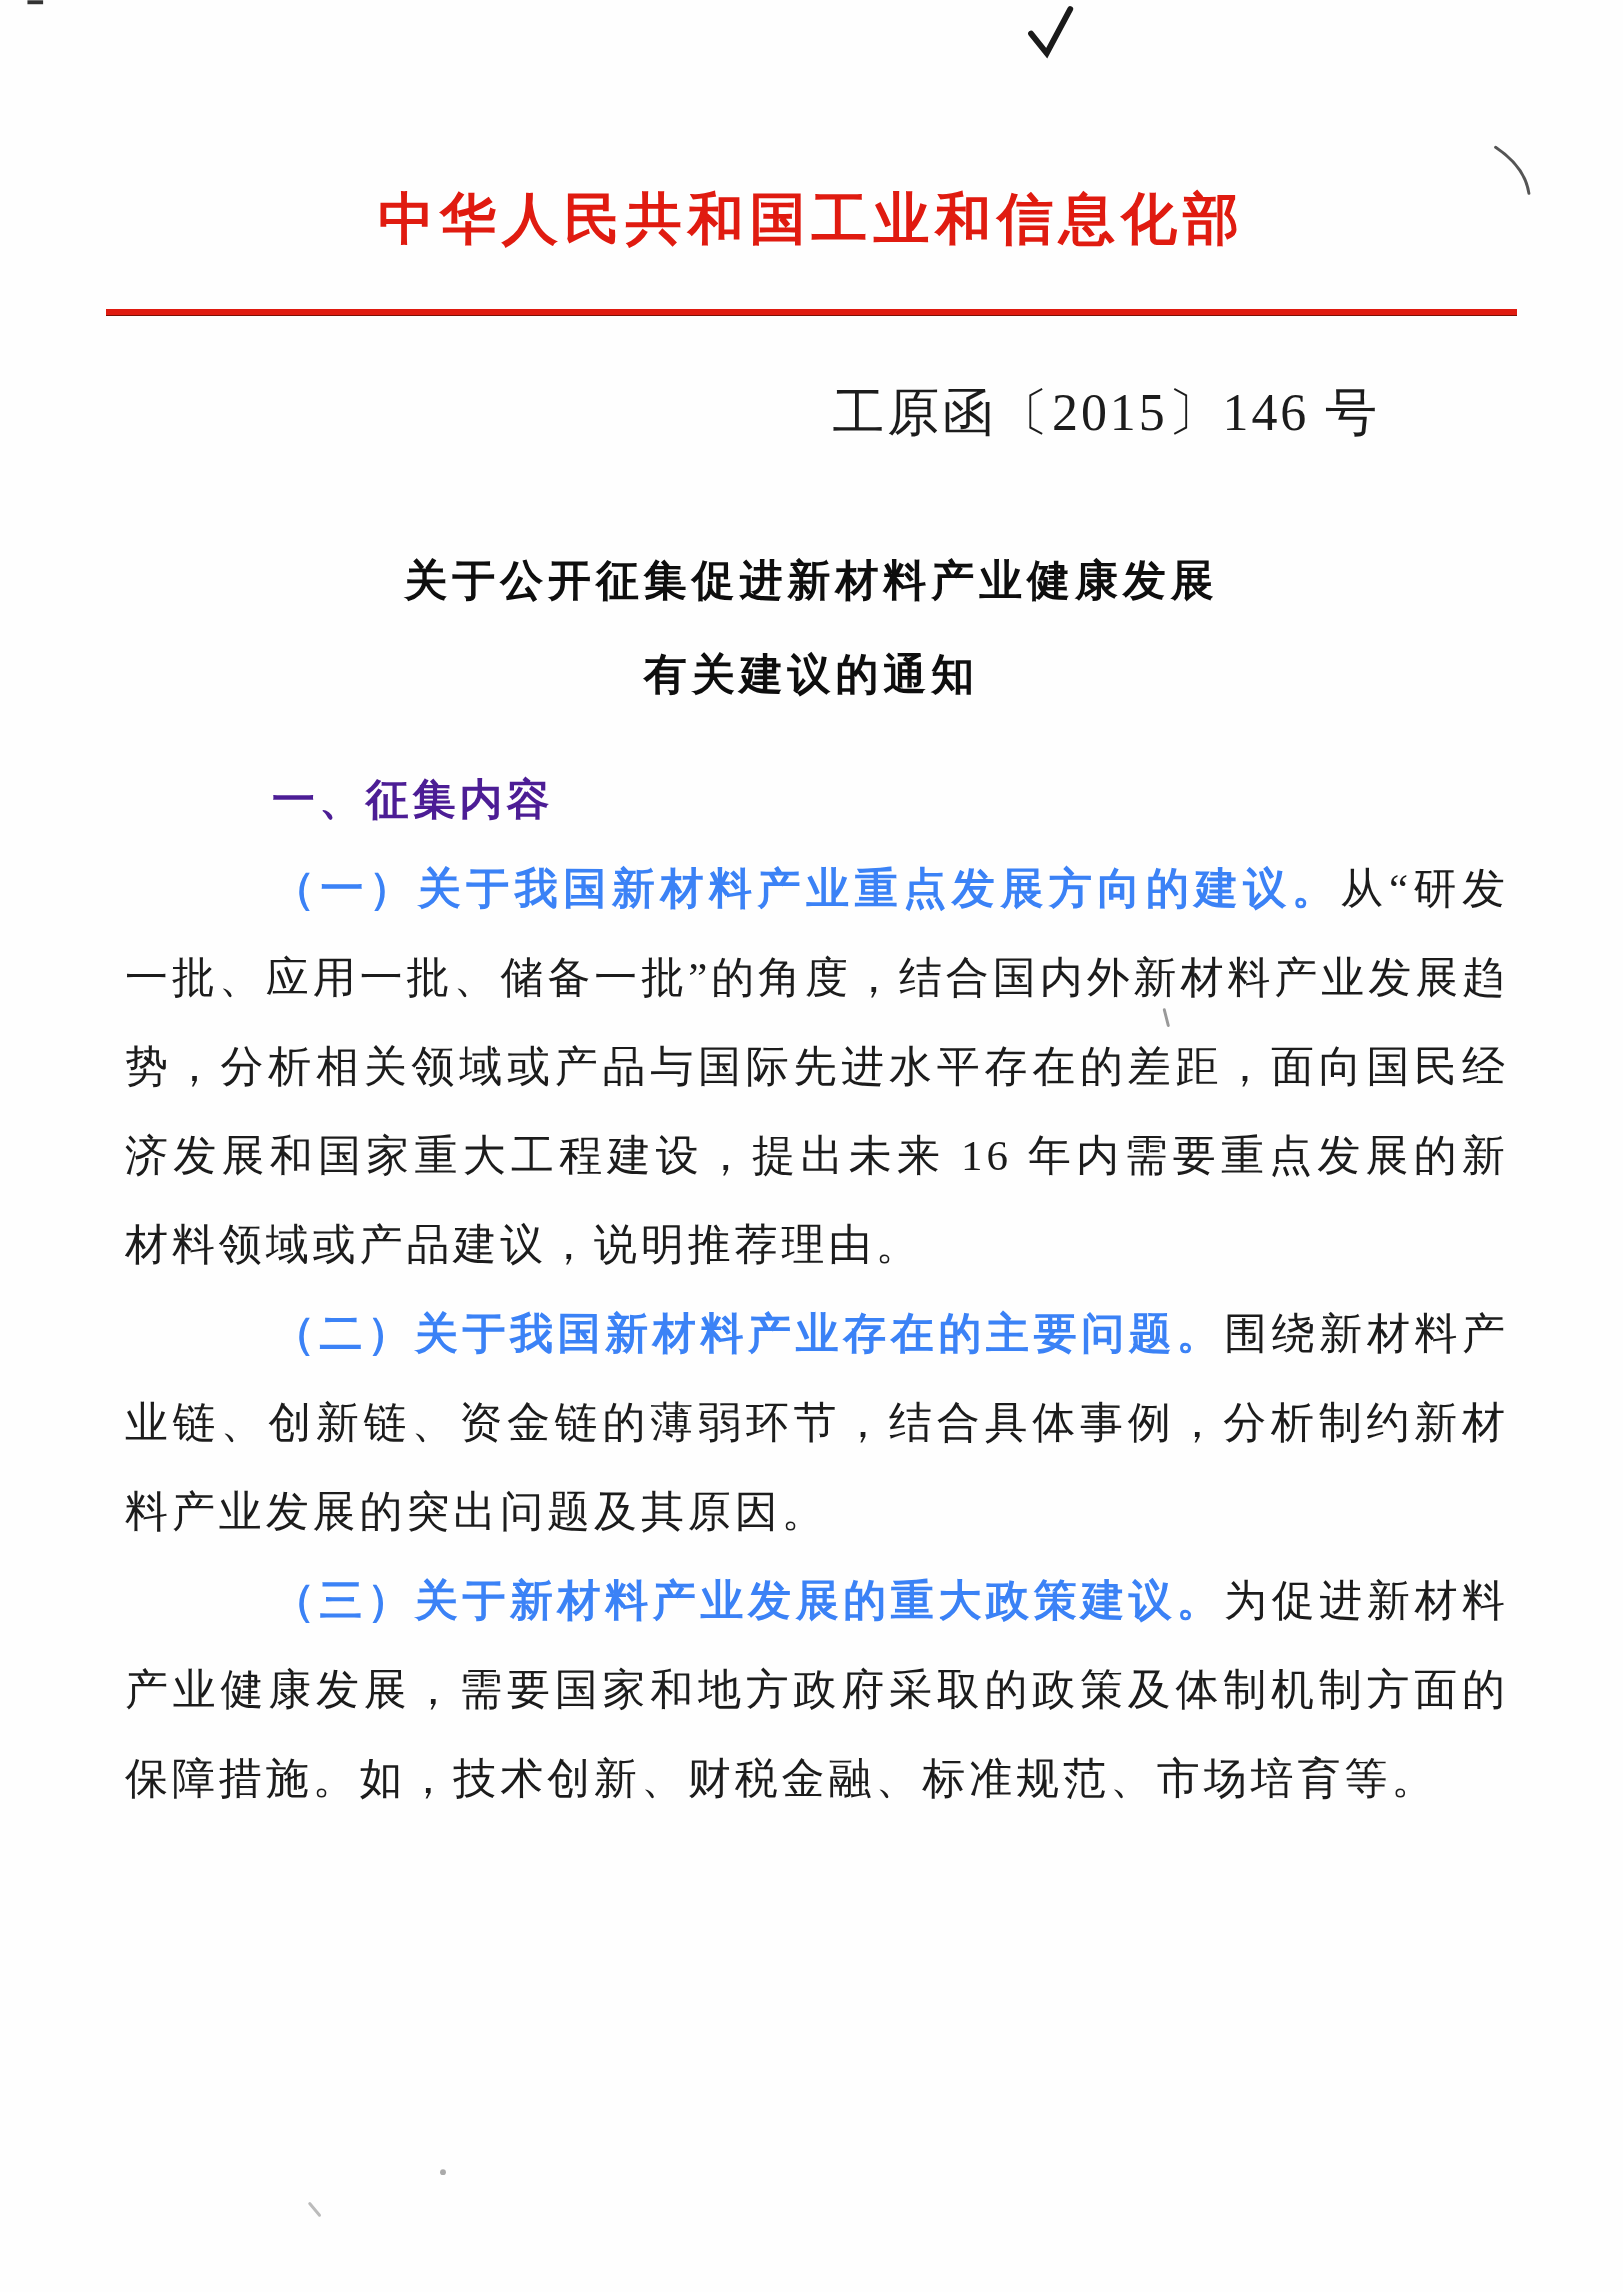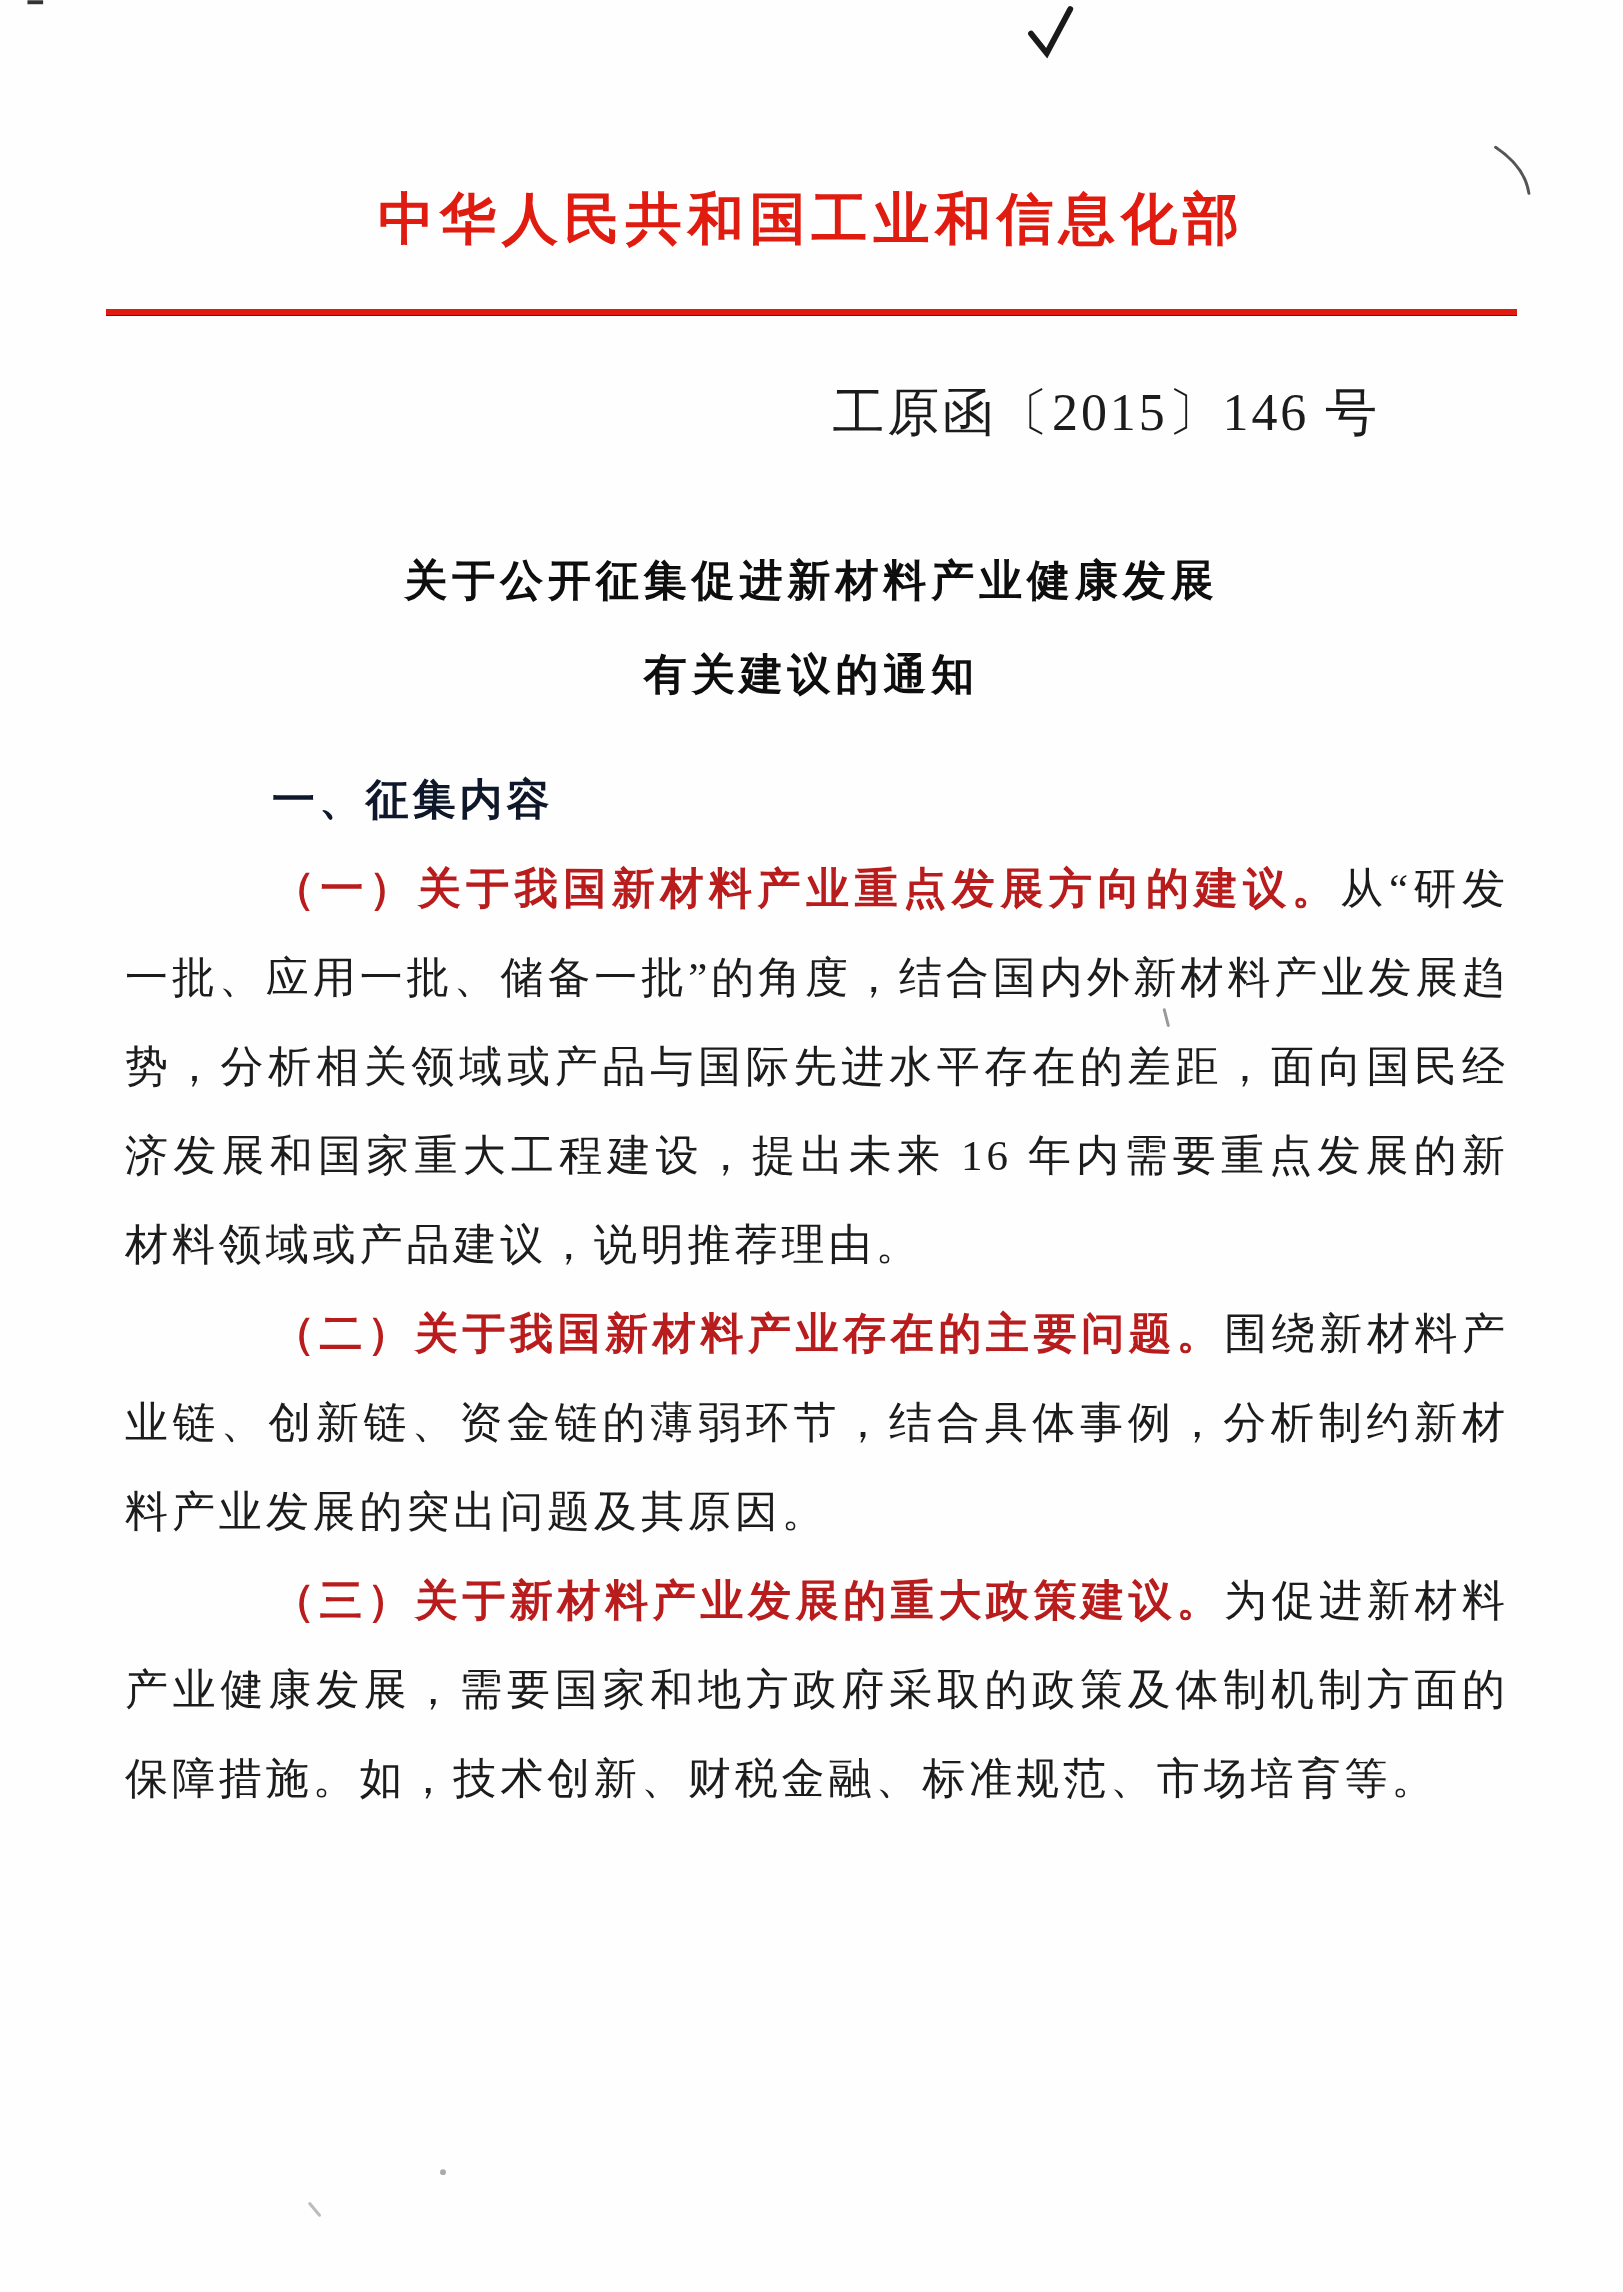--- a/index.html
+++ b/index.html
@@ -75,26 +75,26 @@
     text-align: justify;
     text-justify: inter-character;
   }
   .body-block p {
     margin: 0;
     text-indent: 147px;
   }
   .section-heading {
     font-weight: 700;
     font-family: "Liberation Sans", sans-serif;
-    color: #0f172a;
+    color: #4c1d95;
   }
   .item-lead {
     font-weight: 700;
     font-family: "Liberation Sans", sans-serif;
-    color: #b91c1c;
+    color: #3b82f6;
   }
 
   
   .artifacts {
     position: absolute;
     inset: 0;
     pointer-events: none;
   }
 </style>
 </head>

